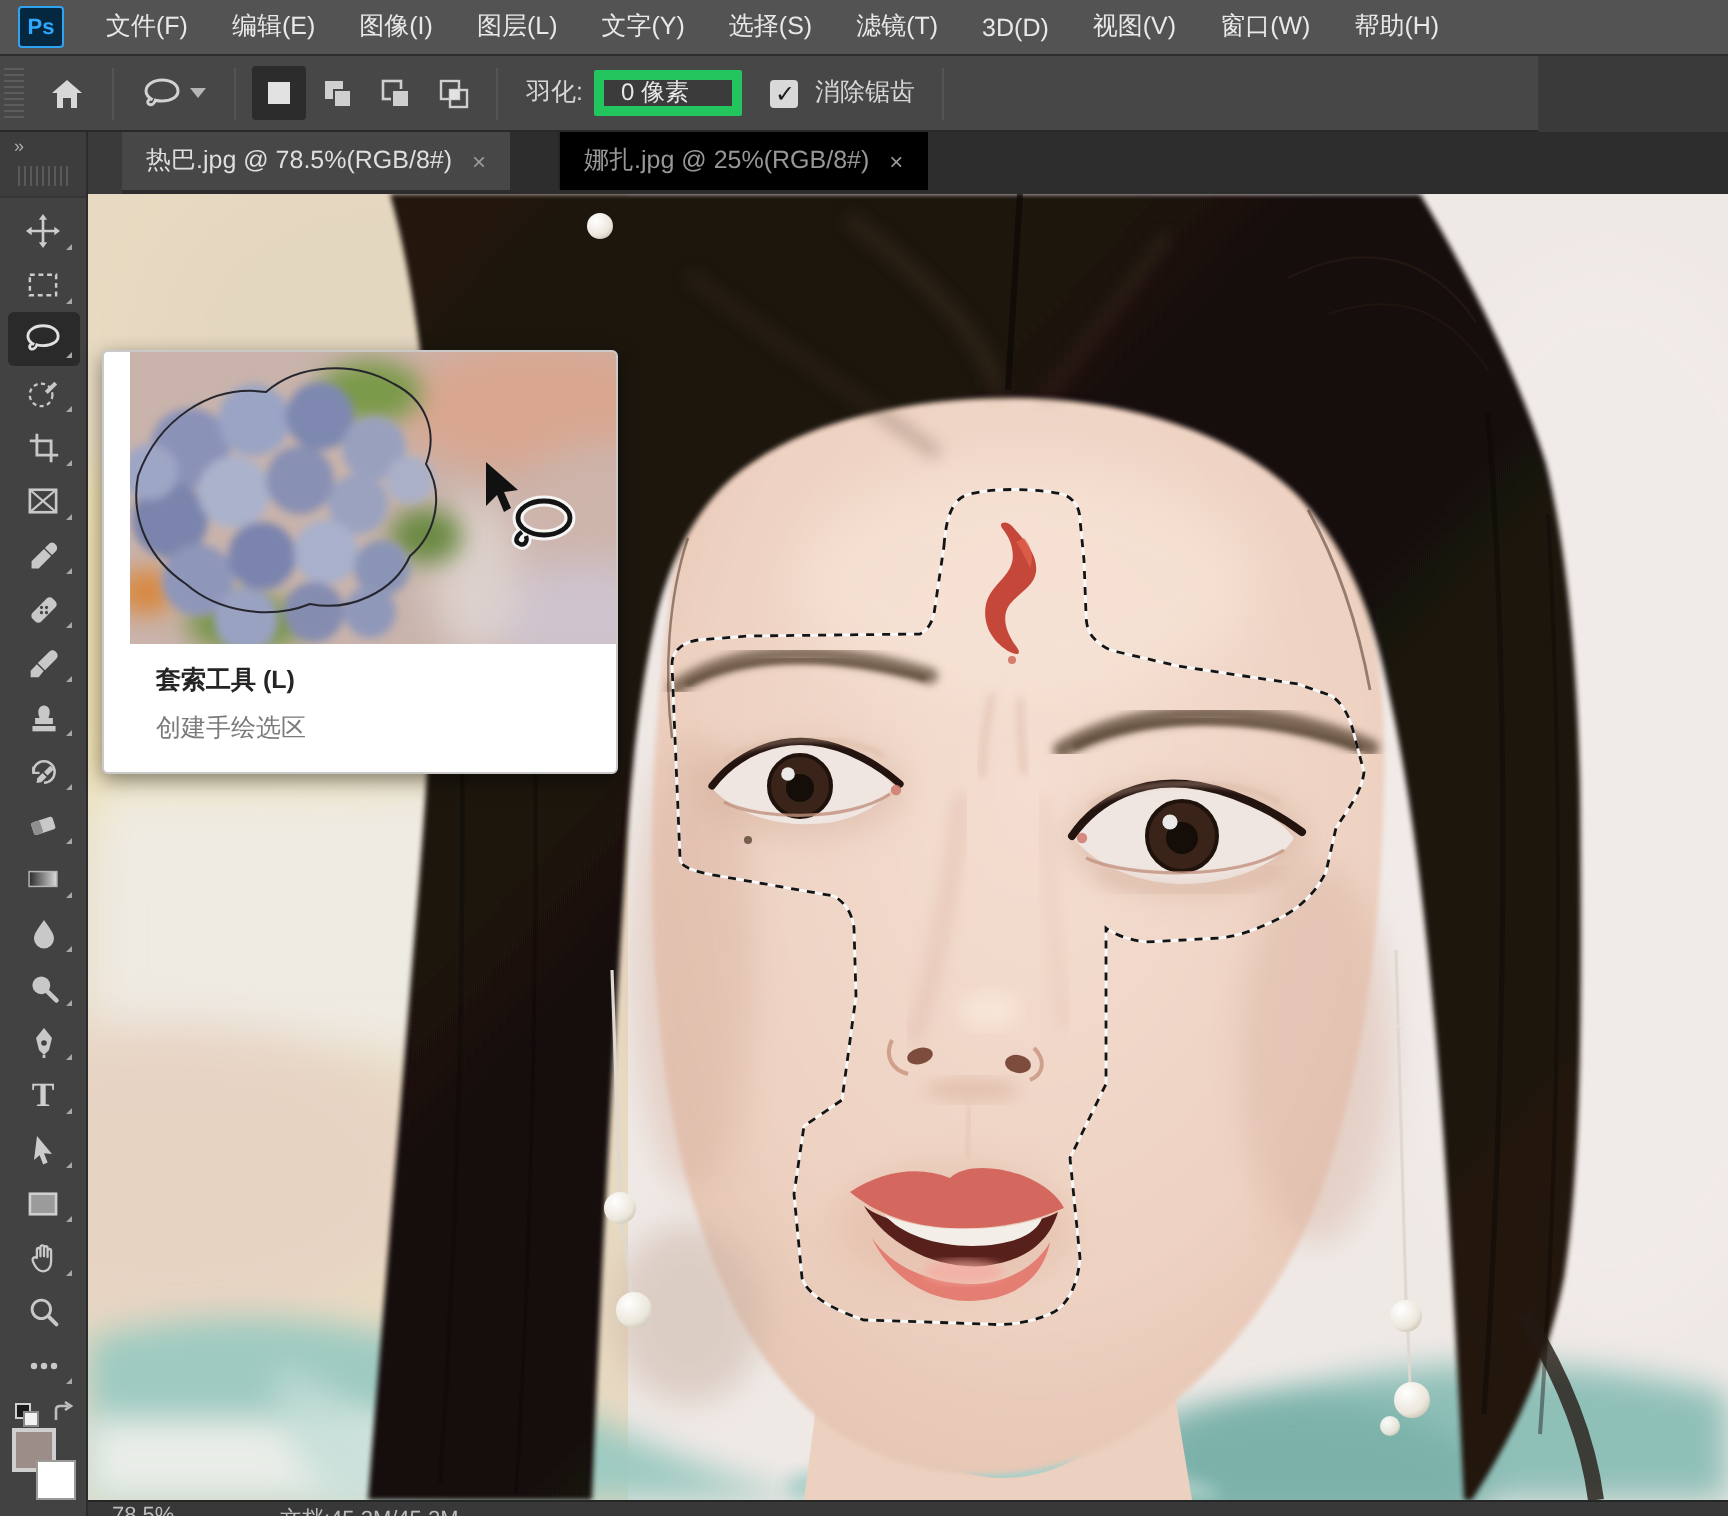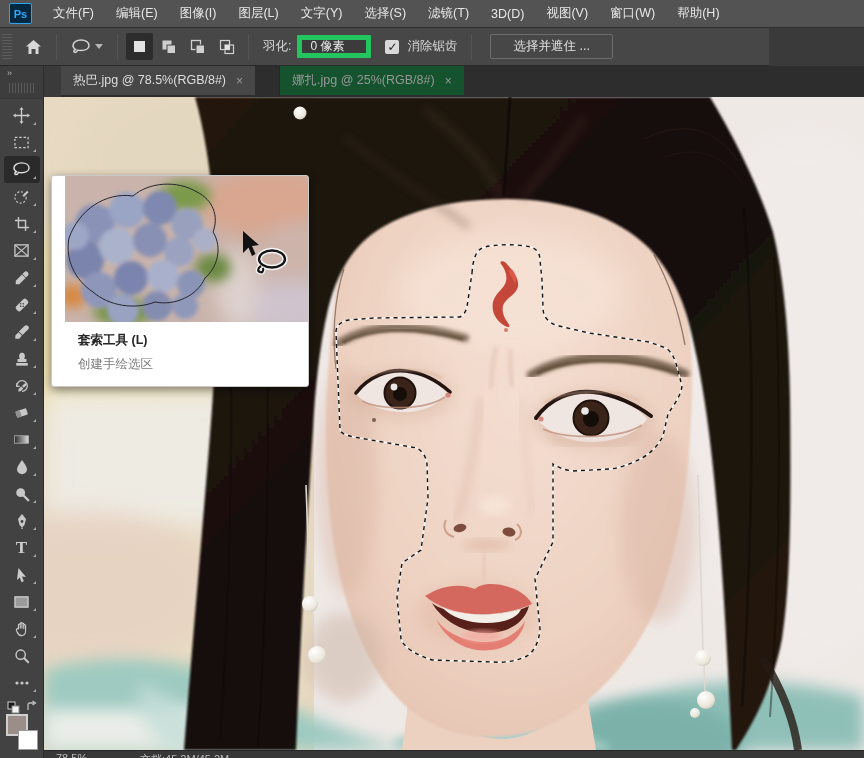--- a/index.html
+++ b/index.html
@@ -55,21 +55,21 @@
   .swatch-zone { position:relative; width:36px; height:58px; margin:4px auto 0; }
   .mini-swap { position:absolute; left:0; top:0; }
   .fg-swatch { position:absolute; left:2px; top:14px; width:22px; height:22px; border:2px solid #cfcfcf; }
   .bg-swatch { position:absolute; left:14px; top:30px; width:20px; height:20px; border:1px solid #9a9a9a; background:#fff; }
 
   
   .tabbar { position:absolute; left:61px; top:66px; width:820px; height:31px; background:#2d2d2d;
             display:flex; align-items:flex-start;gap:24px; }
   .tab { height:29px; display:flex; align-items:center; padding:0 12px; font-size:12.5px; white-space:nowrap; }
   .tab.active { background:#474747; color:#dedede; }
-  .tab.inactive { background:#14532d; color:#979797; border-left:1px solid #262626; }
+  .tab.inactive { background:#000000; color:#979797; border-left:1px solid #262626; }
   .tab-close { margin-left:10px; font-size:12px; color:#9a9a9a; }
 
   
   .canvas { position:absolute; left:44px; top:97px; width:820px; height:653px; background:#e9e3df; }
   .canvas svg { display:block; }
 
   
   .tooltip { position:absolute; left:51px; top:175px; width:258px; background:#fff; border-radius:3px;
              box-shadow:0 3px 10px rgba(0,0,0,.45); overflow:hidden; z-index:5; border:1px solid #c9c9c9;padding-left:13px; }
   .tip-thumb { width:100%; height:146px; overflow:hidden; position:relative; background:#cbb8b2; }
@@ -144,21 +144,20 @@
           <rect x="6" y="6" width="4.5" height="4.5" fill="#e2e2e2"></rect>
         </svg>
       </div>
     </div>
     <div class="opt-sep"></div>
     <div class="opt-label">羽化:</div>
     <div class="feather-input">0 像素</div>
     <div class="checkbox">✓</div>
     <div class="opt-label">消除锯齿</div>
     <div class="opt-sep"></div>
-    <div class="sm-button">选择并遮住 ...</div>
   </div>
 
   <div class="left-rail">
     <div class="rail-head">
       <div class="rail-chevrons">»</div>
       <div class="rail-grip"></div>
     </div>
     <div class="tools">
 
       <div class="tool">

